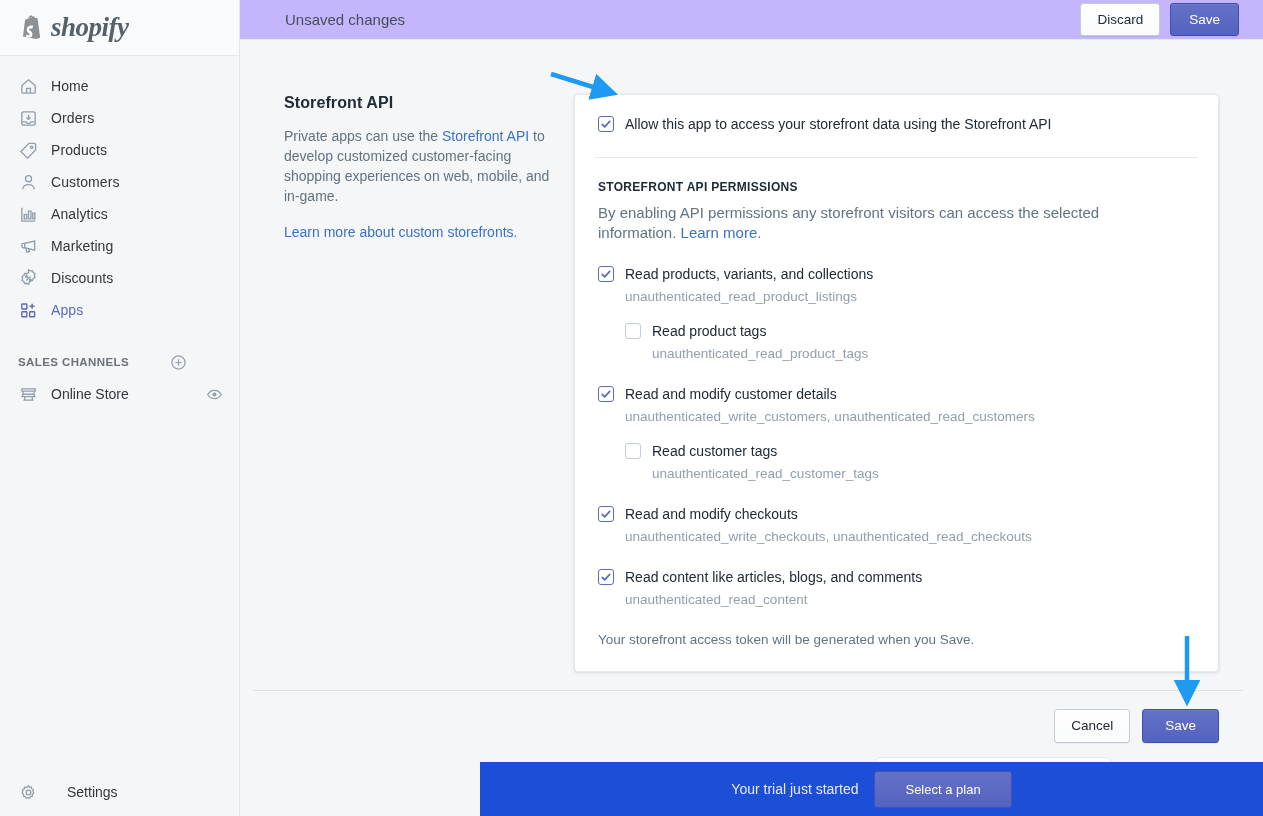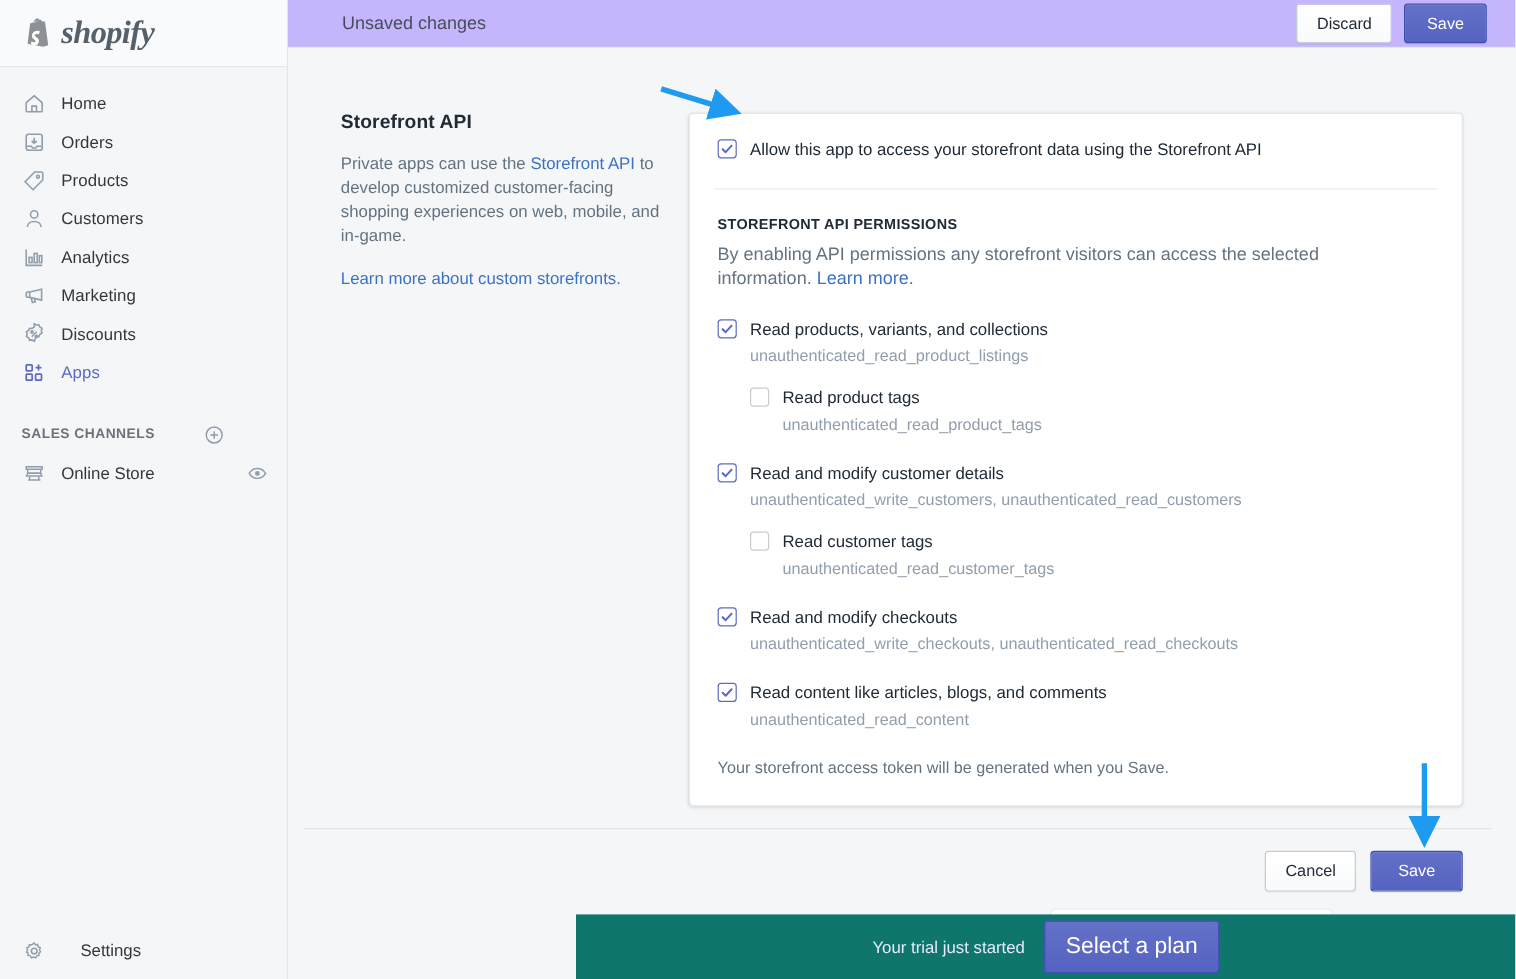--- a/index.html
+++ b/index.html
@@ -217,32 +217,32 @@
     position:absolute; left: 635px; top: 757px;
     width: 236px; height: 30px;
     background:#fff; border:1px solid #e6e9ec;
     border-radius: 5px 5px 0 0;
     box-sizing:border-box;
     z-index: 5;
   }
   .banner {
     position: absolute; left: 240px; bottom: 0; right: 0;
     height: 54px;
-    background: #0f766e;
+    background: #1d4ed8;
     display: flex; align-items: center; justify-content: center;
     gap: 16px;
     z-index: 10;
   }
   .banner-text { color: #e6e9ff; font-size: 14px; }
   .banner-btn {
     background: linear-gradient(180deg,#6371c7,#5563c1);
     border: 1px solid #4350b5;
     color: #fff;
-    font-size: 19px;
-    padding: 10px 17px;
+    font-size: 13px;
+    padding: 10px 30px;
     border-radius: 3px;
     cursor: pointer;
     font-family: "Liberation Sans", sans-serif;
   }
 </style>
 </head>
 <body>
 
 <div class="app">
 

